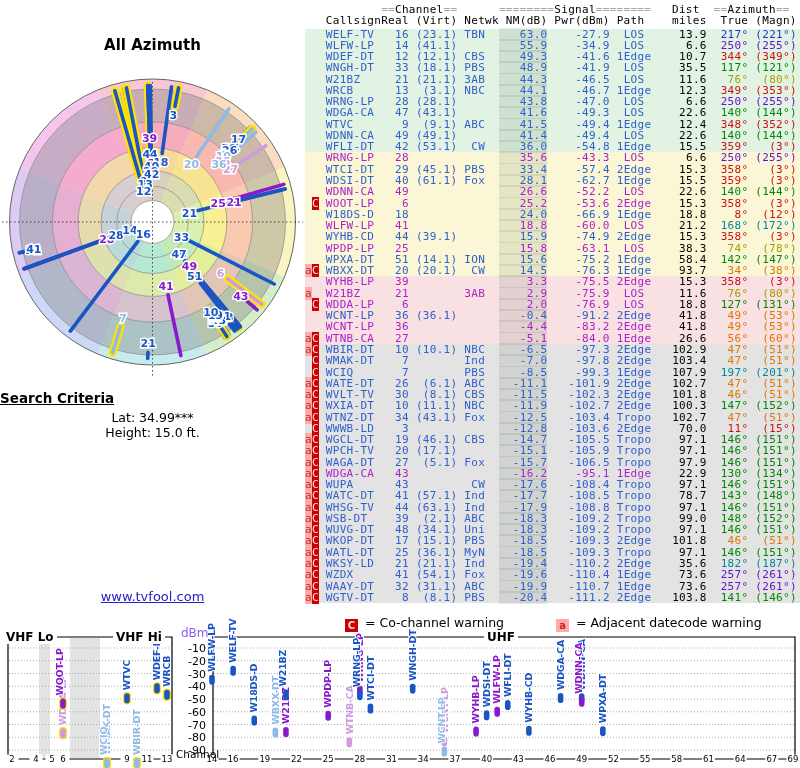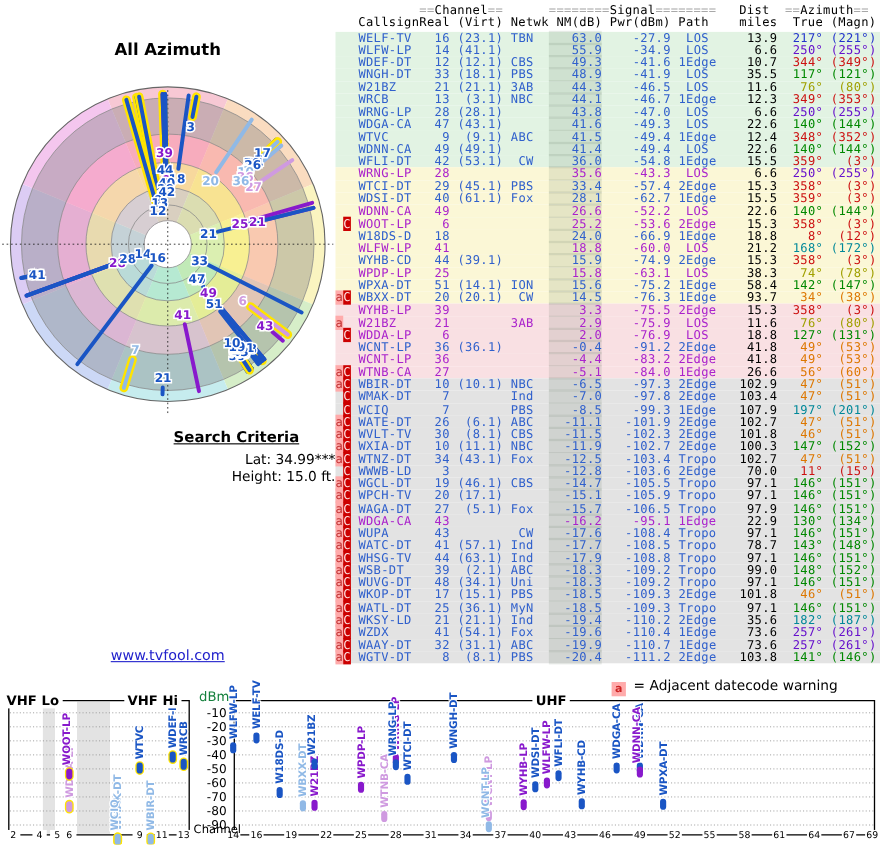--- a/index.html
+++ b/index.html
@@ -2,38 +2,38 @@
 <html><head>
 <meta charset="utf-8">
 <style>
   *{margin:0;padding:0;box-sizing:border-box}
   html,body{background:#fff}
   #page{position:relative;width:800px;height:768px;background:#fff;overflow:hidden;font-family:"DejaVu Sans",sans-serif}
   .abs{position:absolute}
   #chart-title{left:0;top:36px;width:305px;text-align:center;font-weight:bold;font-size:15px;color:#000}
   #true-north{left:0;top:66px;width:305px;text-align:center;font-size:11.5px;color:#111}
   #polar{left:0;top:66px}
-  #search-head{left:0;top:390px;width:272px;text-align:right;font-weight:bold;font-size:13.5px;text-decoration:underline;color:#000}
-  #search-lines{left:0;top:411px;width:305px;text-align:right;font-size:12.5px;line-height:14.5px;color:#000}
+  #search-head{left:0;top:390px;width:272px;text-align:left;font-weight:bold;font-size:13.5px;text-decoration:underline;color:#000}
+  #search-lines{left:0;top:411px;width:305px;text-align:center;font-size:12.5px;line-height:14.5px;color:#000}
   #datecode{left:0;top:475px;width:305px;text-align:center;font-size:12.5px;line-height:14.5px;color:#000}
   #site-link{left:0;top:589px;width:305px;text-align:center;font-size:13px;color:#2222cc;text-decoration:underline;display:block}
   
   #table{left:305px;top:4px;width:496px;font-family:"DejaVu Sans Mono",monospace;font-size:11px;line-height:11.27px;letter-spacing:0.3px;white-space:pre;color:#000}
   #table .gap{height:2px}
   .bg-g{background:#e2f3e3}.bg-y{background:#fbf7d6}.bg-p{background:#f9e0e3}.bg-gr{background:#e3e3e3}
   .blu{color:#3060cc}.pur{color:#aa22cc}.blk{color:#000}.gray{color:#a8a8a8}
   .un{}
   .nmc{background:rgba(70,95,70,0.12)}
   .mk-a{background:#ffabab;color:#c03030}
   .mk-c{background:#cc0000;color:#ffe0e0}
   
   #bottom{left:0;top:610px}
   .sect-label{background:#fff;padding:0 3px;font-weight:bold;font-size:12px;color:#000;top:630px}
   #vhf-lo{left:3px}#vhf-hi{left:113px}#uhf-lab{left:484px}
-  #dbm-lab{left:181px;top:626px;font-size:12px;color:#15803d}
+  #dbm-lab{left:181px;top:626px;font-size:12px;color:#8b5cf6}
   #chan-lab{left:176px;top:748px;font-size:10.5px;color:#000}
   .legend{top:615px;font-size:12.5px;color:#000}
   #legend-c{left:345px}#legend-a{left:556px}
   .lgbox{display:inline-block;width:13px;height:13px;line-height:13px;text-align:center;font-weight:bold;font-size:10px;margin-right:7px;vertical-align:-2px}
   #legend-c .lgbox{background:#cc0000;color:#ffd8d8}
   #legend-a .lgbox{background:#ffabab;color:#cc2222}
 </style>
 </head>
 <body>
 
@@ -399,20 +399,21 @@
       <g>
         <rect x="578.9050000000001" y="86.805" width="5.6" height="10" rx="2.8" fill="#8819cc"></rect>
         <text transform="translate(581.9050000000001,83.805) rotate(-90)" fill="#8819cc" font-size="9.5" font-weight="bold" stroke="#fff" stroke-width="2" paint-order="stroke" letter-spacing="-0.2" font-family="&quot;DejaVu Sans&quot;,sans-serif">WDNN-CA</text>
       </g>
       <g>
         <rect x="600.0310000000001" y="116.13" width="5.6" height="10" rx="2.8" fill="#1a55c4"></rect>
         <text transform="translate(606.0310000000001,113.13) rotate(-90)" fill="#1a55c4" font-size="9.5" font-weight="bold" stroke="#fff" stroke-width="2" paint-order="stroke" letter-spacing="-0.2" font-family="&quot;DejaVu Sans&quot;,sans-serif">WPXA-DT</text>
       </g>
     </svg>
 
+  <div class="abs legend" id="legend-c"><span class="lgbox">C</span><span>= Co-channel warning</span></div>
   <div class="abs legend" id="legend-a"><span class="lgbox">a</span><span>= Adjacent datecode warning</span></div>
 
   <div class="abs sect-label" id="vhf-lo">VHF Lo</div>
   <div class="abs sect-label" id="vhf-hi">VHF Hi</div>
   <div class="abs sect-label" id="uhf-lab">UHF</div>
   <div class="abs" id="dbm-lab">dBm</div>
   <div class="abs" id="chan-lab">Channel</div>
 </div>
 
 </body></html>

